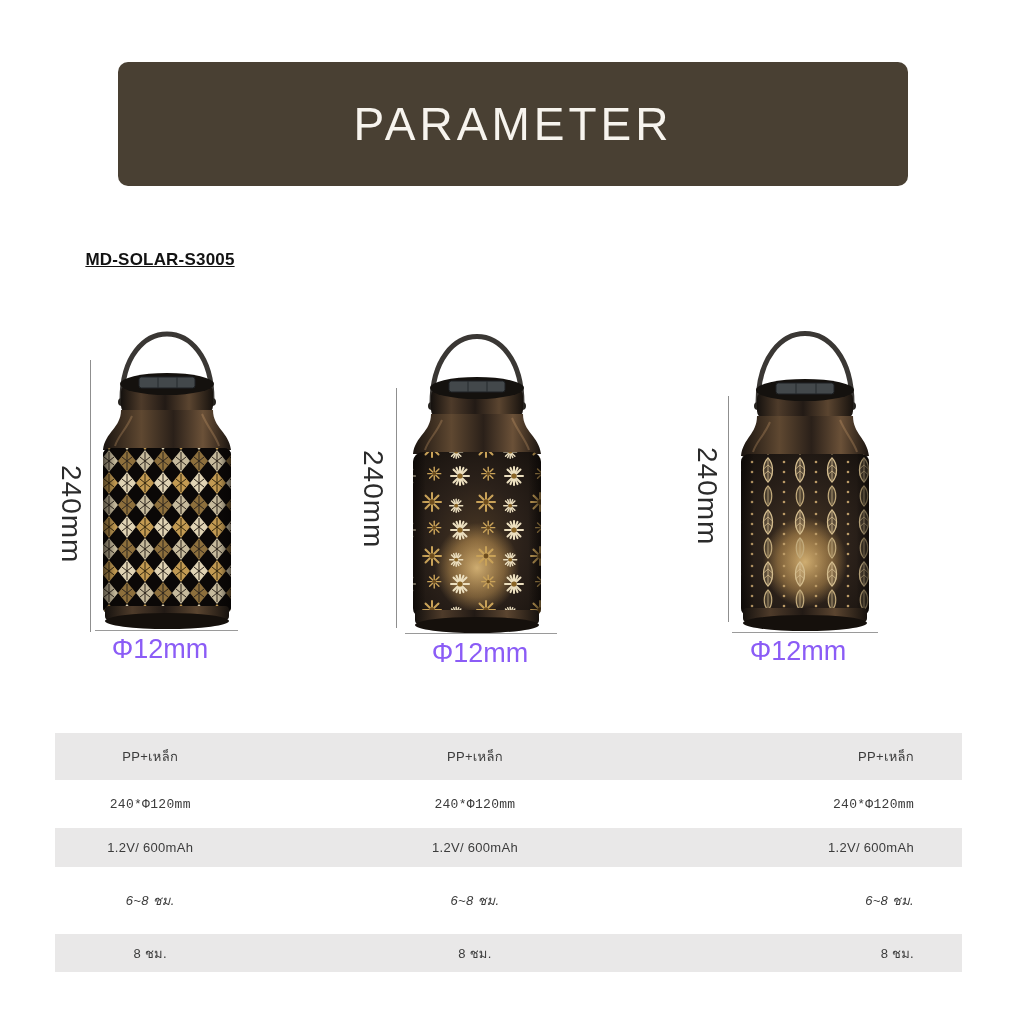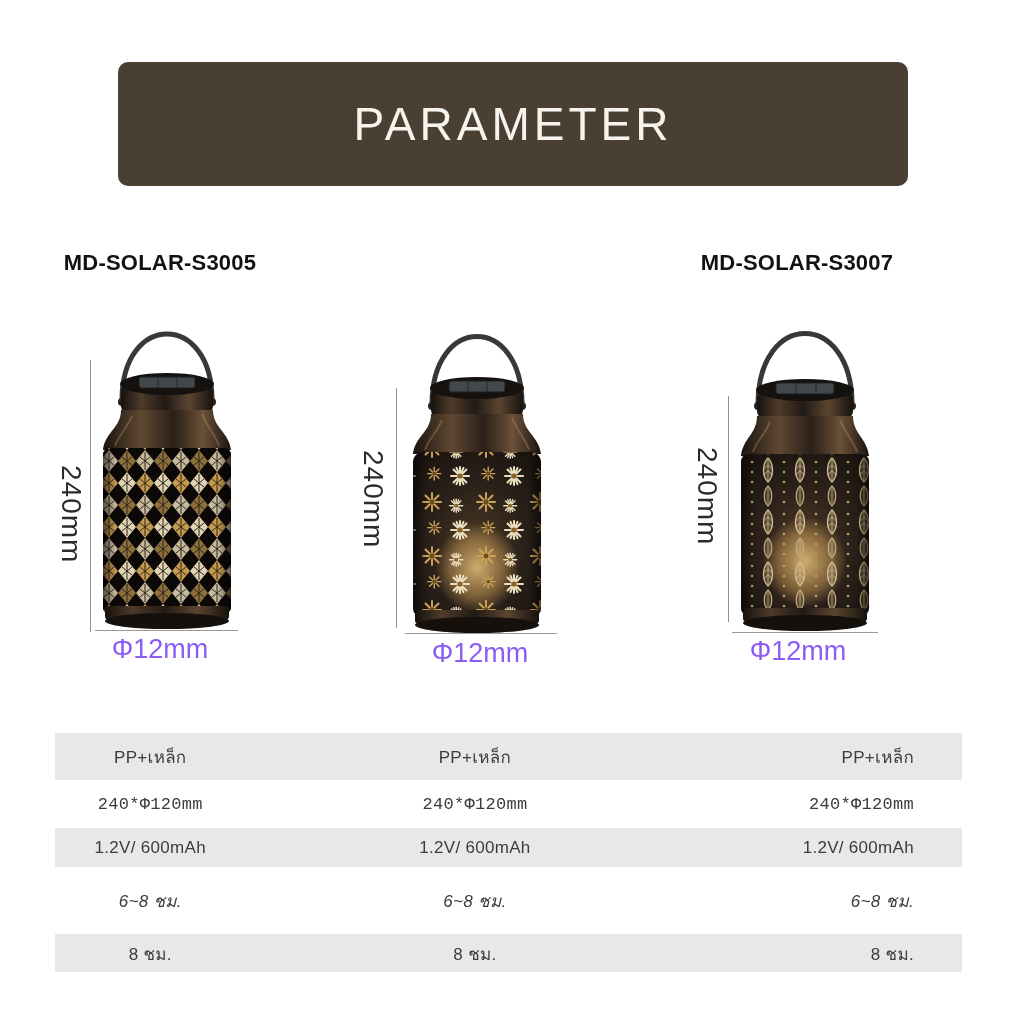--- a/index.html
+++ b/index.html
@@ -6,21 +6,21 @@
   html,body { width:1024px; height:1024px; background:#ffffff; font-family:"Liberation Sans", sans-serif; }
   .page { position:relative; width:1024px; height:1024px; background:#fff; overflow:hidden; }
 
   
   .banner { position:absolute; left:118px; top:62px; width:790px; height:124px;
             background:#494033; border-radius:10px; display:flex; align-items:center; justify-content:center; }
   .banner-text { color:#f7f4ee; font-size:46px; font-weight:300; letter-spacing:4px; }
 
   
   .product-title { position:absolute; top:250px; width:220px; text-align:center;
-                   font-weight:bold; font-size:22px; color:#121212; letter-spacing:0.2px; }
+                   font-weight:bold; font-size:17px; color:#121212; letter-spacing:0.2px;text-decoration:underline; }
   .pt1 { left:50px; } .pt2 { left:345px; } .pt3 { left:687px; }
 
   
   .lantern-svg { position:absolute; width:170px; height:345px; }
   .ls1 { left:82px;  top:296px; }
   .ls2 { left:392px; top:300px; }
   .ls3 { left:720px; top:300px; }
 
   
   .vline { position:absolute; width:1px; background:#8f8f8f; }
@@ -39,21 +39,21 @@
   .hlabel { position:absolute; width:160px; text-align:center; font-size:27px; font-weight:400; color:#8b5cf6; }
   .hlab1 { left:80px;  top:634px; }
   .hlab2 { left:400px; top:638px; }
   .hlab3 { left:718px; top:636px; }
 
   
   .spec-table { position:absolute; left:55px; top:733px; width:907px; }
   .spec-row { display:grid; grid-template-columns:21% 50.6% 28.4%; align-items:center; }
   .spec-row.shaded { background:#e9e8e8; }
   .r1 { height:47px; } .r2 { height:48px;font-family:Liberation Mono, monospace; } .r3 { height:39px; } .r4 { height:67px;font-style:italic; } .r5 { height:38px; }
-  .cell { font-size:17px; color:#3c3c3c; letter-spacing:0.3px; }
+  .cell { font-size:13px; color:#3c3c3c; letter-spacing:0.3px; }
   .c1, .c2 { text-align:center; }
   .c3 { text-align:right; padding-right:48px; }
 
   .defs-holder { position:absolute; width:0; height:0; left:0; top:0; }
 </style>
 </head>
 <body>
 
 <div class="page">
 
@@ -158,21 +158,20 @@
         </g>
       </pattern>
     </defs>
   </svg>
 
   <div class="banner">
     <div class="banner-text">PARAMETER</div>
   </div>
 
   <div class="product-title pt1">MD-SOLAR-S3005</div>
-  <div class="product-title pt3">MD-SOLAR-S3007</div>
 
   <svg class="lantern-svg ls1" viewBox="0 0 170 345">
     <path d="M40,104 C40,16 130,16 130,104" stroke="#3a3734" stroke-width="5" fill="none" stroke-linecap="round"></path>
     <circle cx="40" cy="106" r="4" fill="#26231f"></circle>
       <circle cx="130" cy="106" r="4" fill="#26231f"></circle>
     <rect x="39" y="88" width="92" height="30" rx="8" fill="url(#gLid)"></rect>
     <ellipse cx="85" cy="88" rx="47" ry="11" fill="#14110e"></ellipse>
     <rect x="57" y="81" width="56" height="11" rx="2.5" fill="#43484b" stroke="#1e2124"></rect>
     <path d="M76,81 L76,92 M95,81 L95,92" stroke="#272b2e" stroke-width="1"></path>
     <path d="M39,114 C39,132 23,136 21,154 L149,154 C147,136 131,132 131,114 Z" fill="url(#gSh)"></path>

